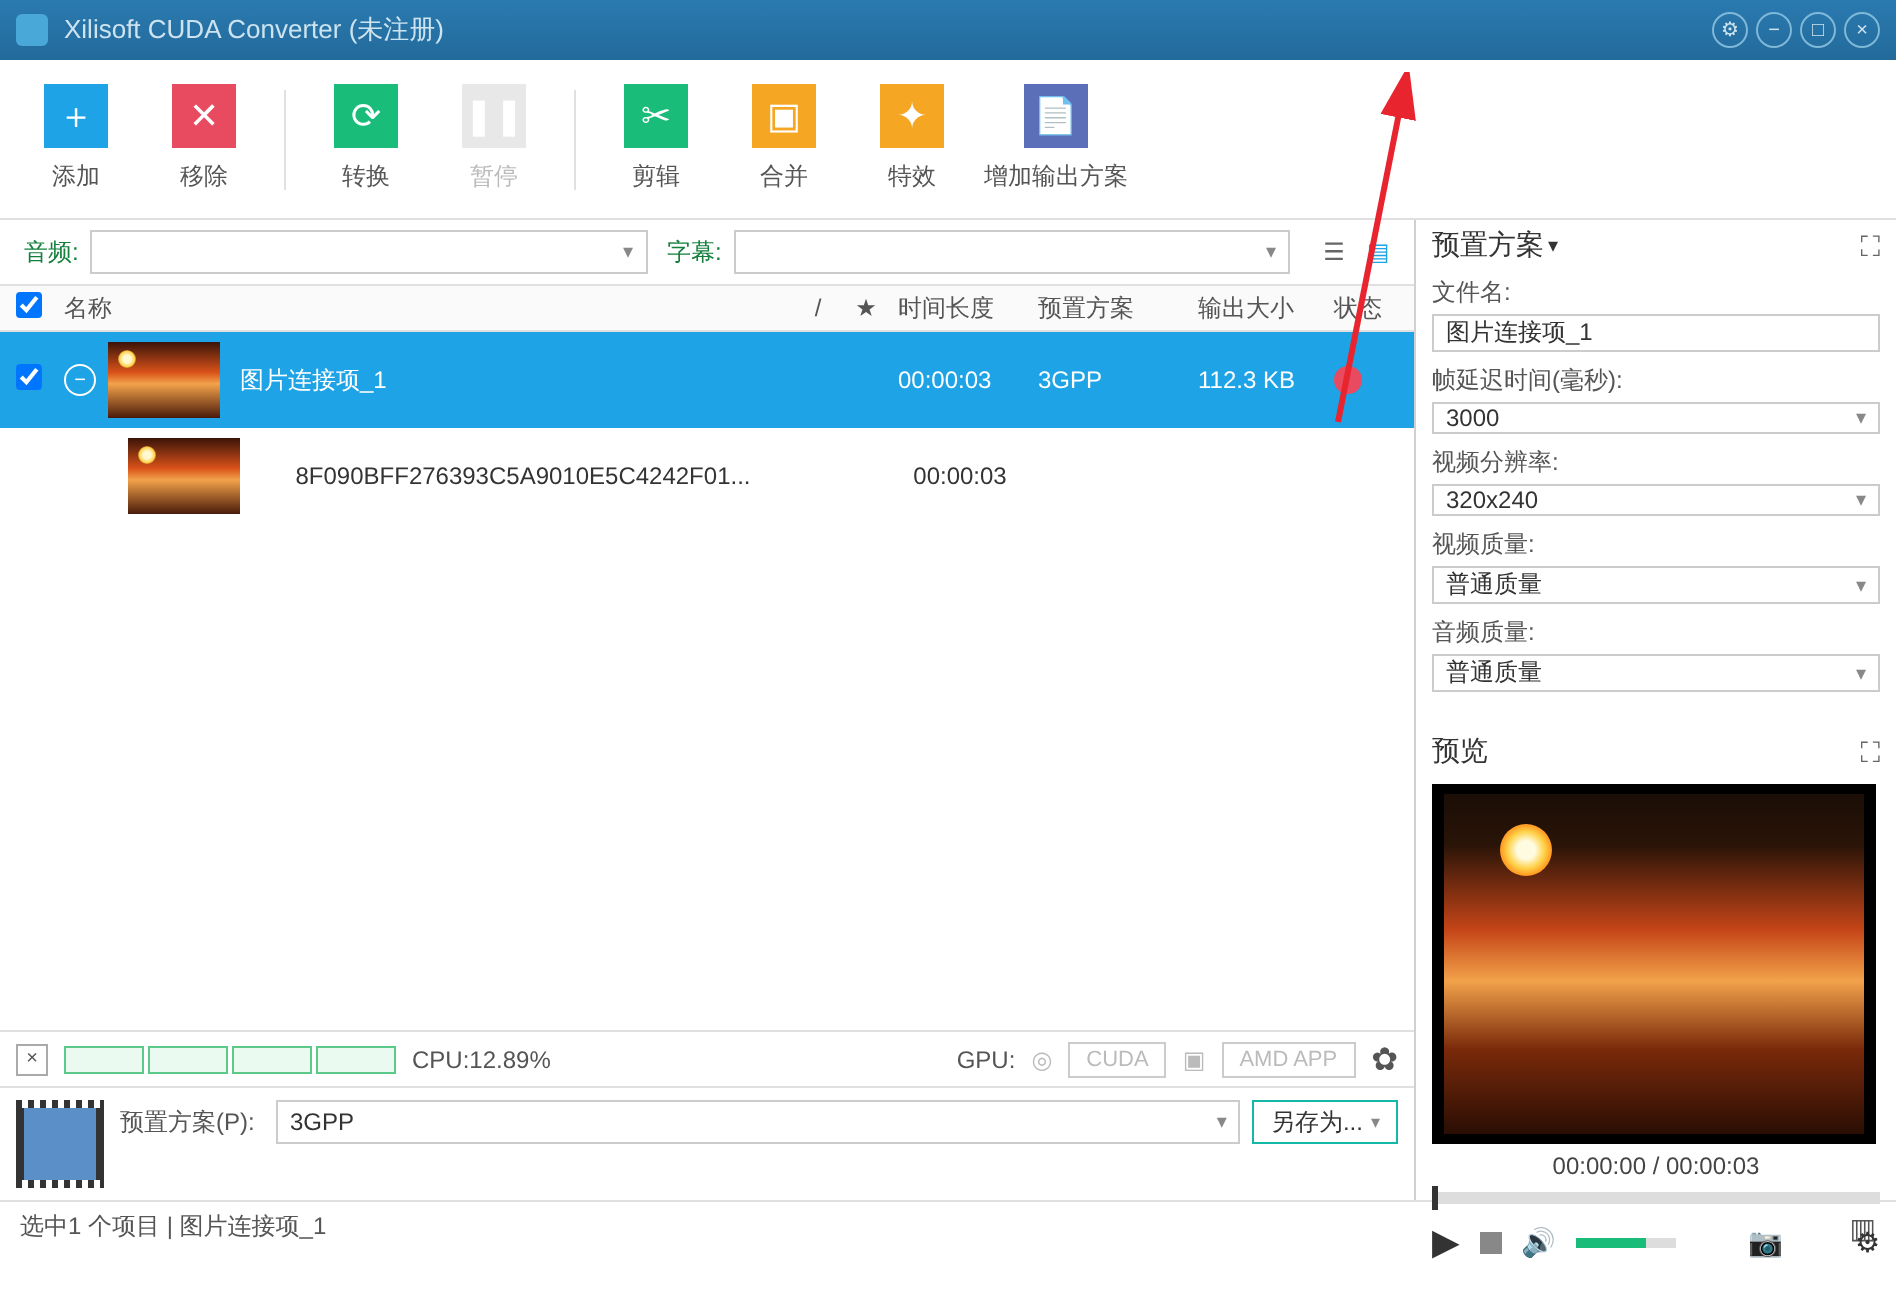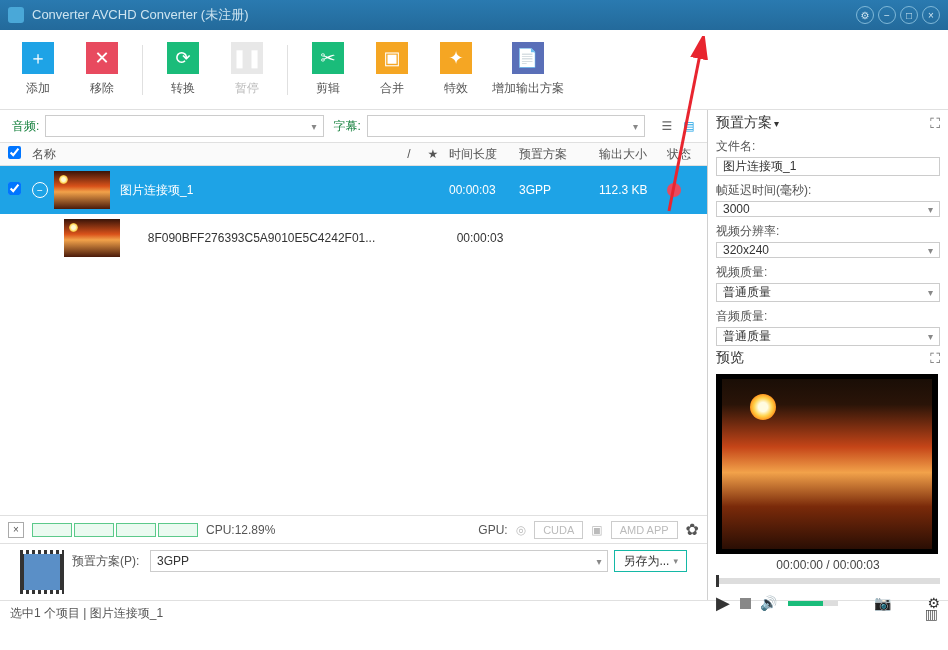--- a/index.html
+++ b/index.html
@@ -66,21 +66,21 @@
 
 
 .cpurow { height: 28px; border-top: 1px solid #e0e0e0; display: flex; align-items: center; padding: 0 8px; gap: 8px; font-size: 12px; color: #555; }
 .cpurow .xbtn { width: 16px; height: 16px; border: 1px solid #aaa; display: flex; align-items: center; justify-content: center; font-size: 10px; cursor: pointer; }
 .cores { display: flex; gap: 2px; }
 .core { width: 40px; height: 14px; border: 1px solid #5bc98a; background: #eafaf0; }
 .gpubtn { border: 1px solid #ccc; padding: 2px 8px; color: #bbb; font-size: 11px; }
 .gear { margin-left: auto; font-size: 16px; cursor: pointer; }
 
 
-.outrows { padding: 6px 20px; border-top: 1px solid #e0e0e0; display: flex; gap: 8px; }
+.outrows { padding: 6px 8px; border-top: 1px solid #e0e0e0; display: flex; gap: 8px; }
 .filmicon { width: 44px; height: 44px; background: #5a8fc7; border: 4px solid #333; position: relative; }
 .filmicon::before, .filmicon::after { content: ""; position: absolute; left: -4px; right: -4px; height: 4px; background: repeating-linear-gradient(to right, #333 0 3px, #fff 3px 6px); }
 .filmicon::before { top: -4px; } .filmicon::after { bottom: -4px; }
 .outgrid { flex: 1; display: flex; flex-direction: column; gap: 4px; }
 .outline { display: flex; align-items: center; gap: 6px; }
 .outline .lbl { width: 72px; color: #555; }
 .outline .field { flex: 1; height: 22px; border: 1px solid #ccc; padding: 0 6px; display: flex; align-items: center; position: relative; }
 .outline .field::after { content: "▾"; position: absolute; right: 6px; color: #888; font-size: 10px; }
 .outline .btn { height: 22px; border: 1px solid #14b8a6; padding: 0 8px; display: flex; align-items: center; cursor: pointer; position: relative; }
 .outline .btn.dd::after { content: "▾"; margin-left: 4px; font-size: 9px; color: #888; }
@@ -90,21 +90,21 @@
 .statusbar { height: 26px; border-top: 1px solid #e0e0e0; display: flex; align-items: center; padding: 0 10px; font-size: 12px; color: #555; }
 .statusbar .sicon { margin-left: auto; font-size: 14px; cursor: pointer; }
 
 
 .rhead { display: flex; align-items: center; height: 26px; font-size: 14px; color: #333; }
 .rhead .exp { margin-left: auto; cursor: pointer; font-size: 14px; color: #666; }
 .rlbl { font-size: 12px; color: #555; margin-top: 6px; margin-bottom: 2px; }
 .rfield { height: 24px; border: 1px solid #ccc; padding: 0 6px; display: flex; align-items: center; position: relative; }
 .rfield.dd::after { content: "▾"; position: absolute; right: 6px; color: #888; font-size: 10px; }
 
-.preview { margin-top: 0; }
+.preview { margin-top: 18px; }
 .pvhead { display: flex; align-items: center; font-size: 14px; height: 24px; }
 .pvhead .exp { margin-left: auto; cursor: pointer; color: #666; }
 .pvimg { width: 222px; height: 180px; background: #000; margin-top: 4px; display: flex; align-items: center; justify-content: center; }
 .pvimg .sunset { width: 210px; height: 170px; background: linear-gradient(to bottom, #1a0e06 0%, #2a1408 15%, #c54518 40%, #f2a24a 55%, #7a2a0a 75%, #2a0e04 100%); position: relative; }
 .pvimg .sunset::before { content: ""; position: absolute; top: 15px; left: 28px; width: 26px; height: 26px; background: radial-gradient(circle, #fffbe0 25%, #ffd24a 50%, #ff9820 70%, transparent 85%); border-radius: 50%; }
 .pvtime { text-align: center; font-size: 12px; color: #444; margin-top: 4px; }
 .pvslider { height: 6px; background: #ddd; margin-top: 6px; position: relative; }
 .pvslider::before { content: ""; position: absolute; left: 0; top: -3px; width: 3px; height: 12px; background: #333; }
 .pvctrl { display: flex; align-items: center; gap: 10px; margin-top: 8px; }
 .pvctrl .play { font-size: 18px; cursor: pointer; }
@@ -116,21 +116,21 @@
 
 .arrow { position: absolute; top: 36px; left: 664px; pointer-events: none; z-index: 100; }
 
 input[type=checkbox] { width: 13px; height: 13px; }
 </style>
 </head>
 <body>
 
 <div class="titlebar">
   <div class="logo"></div>
-  <div class="title">Converter AVCHD Converter (未注册)</div>
+  <div class="title">Xilisoft CUDA Converter (未注册)</div>
   <div class="winbtns">
     <div class="winbtn">⚙</div>
     <div class="winbtn">−</div>
     <div class="winbtn">□</div>
     <div class="winbtn">×</div>
   </div>
 </div>
 
 <div class="toolbar">
   <div class="tbtn">

